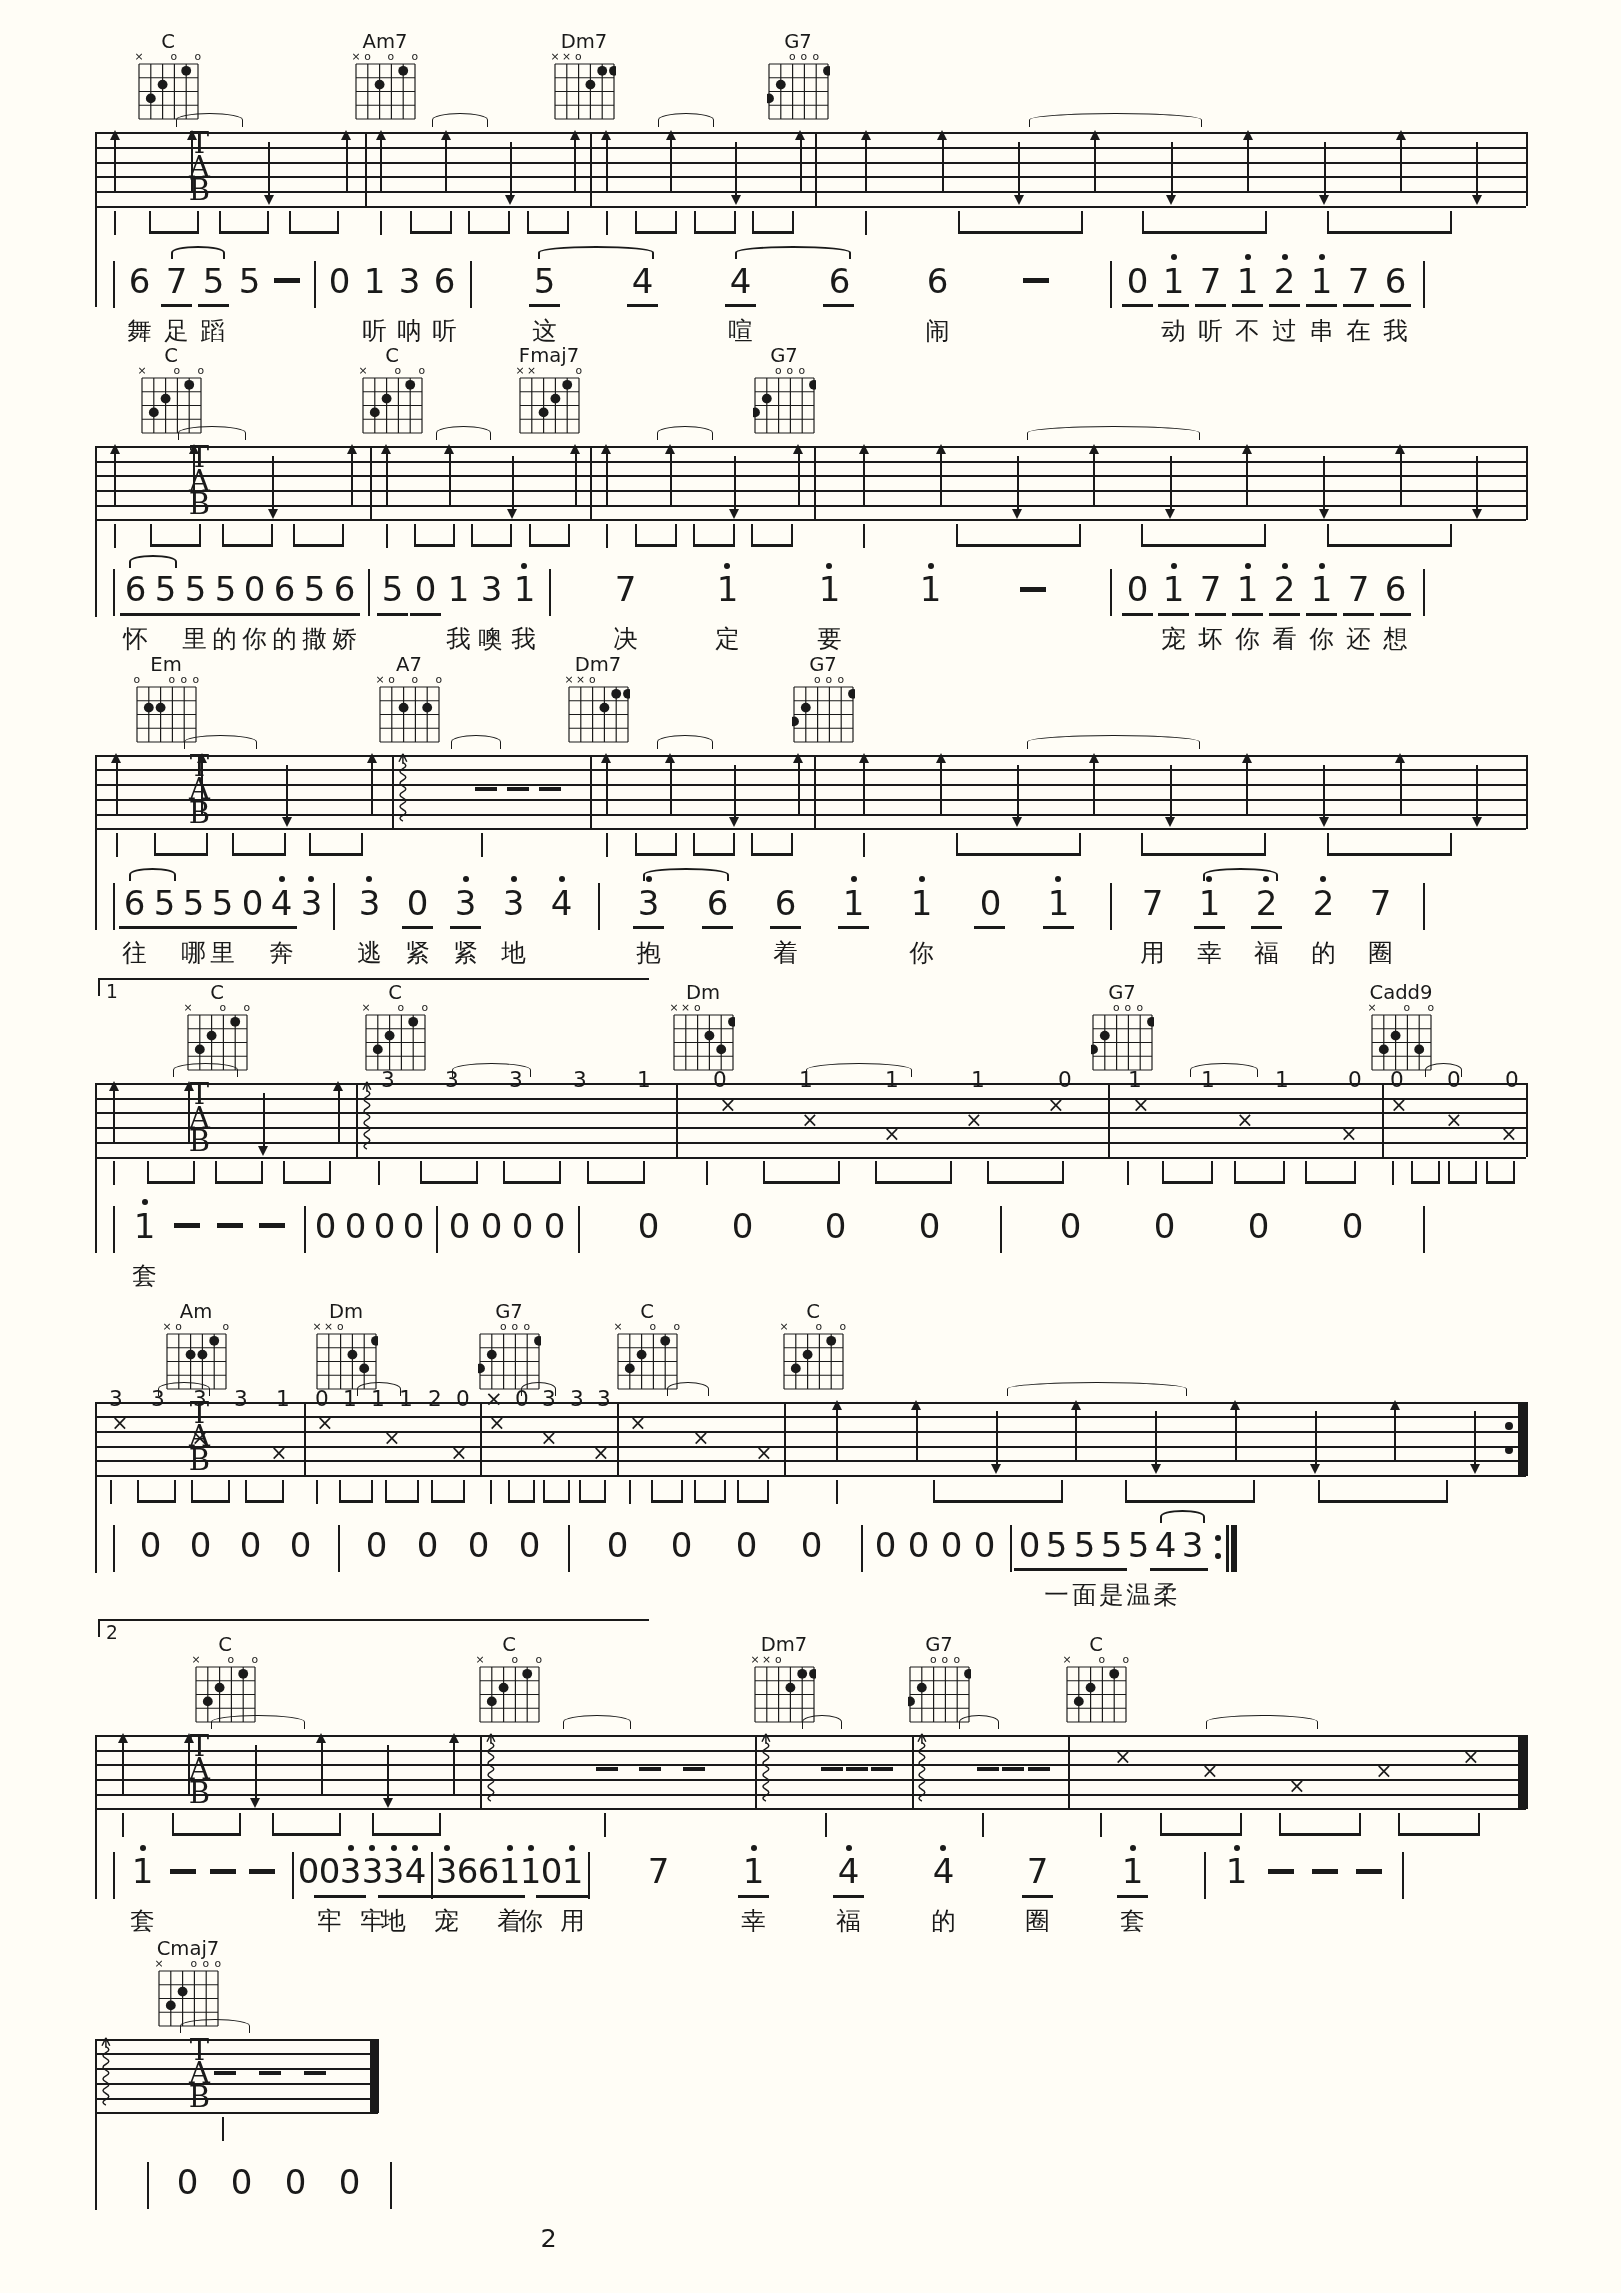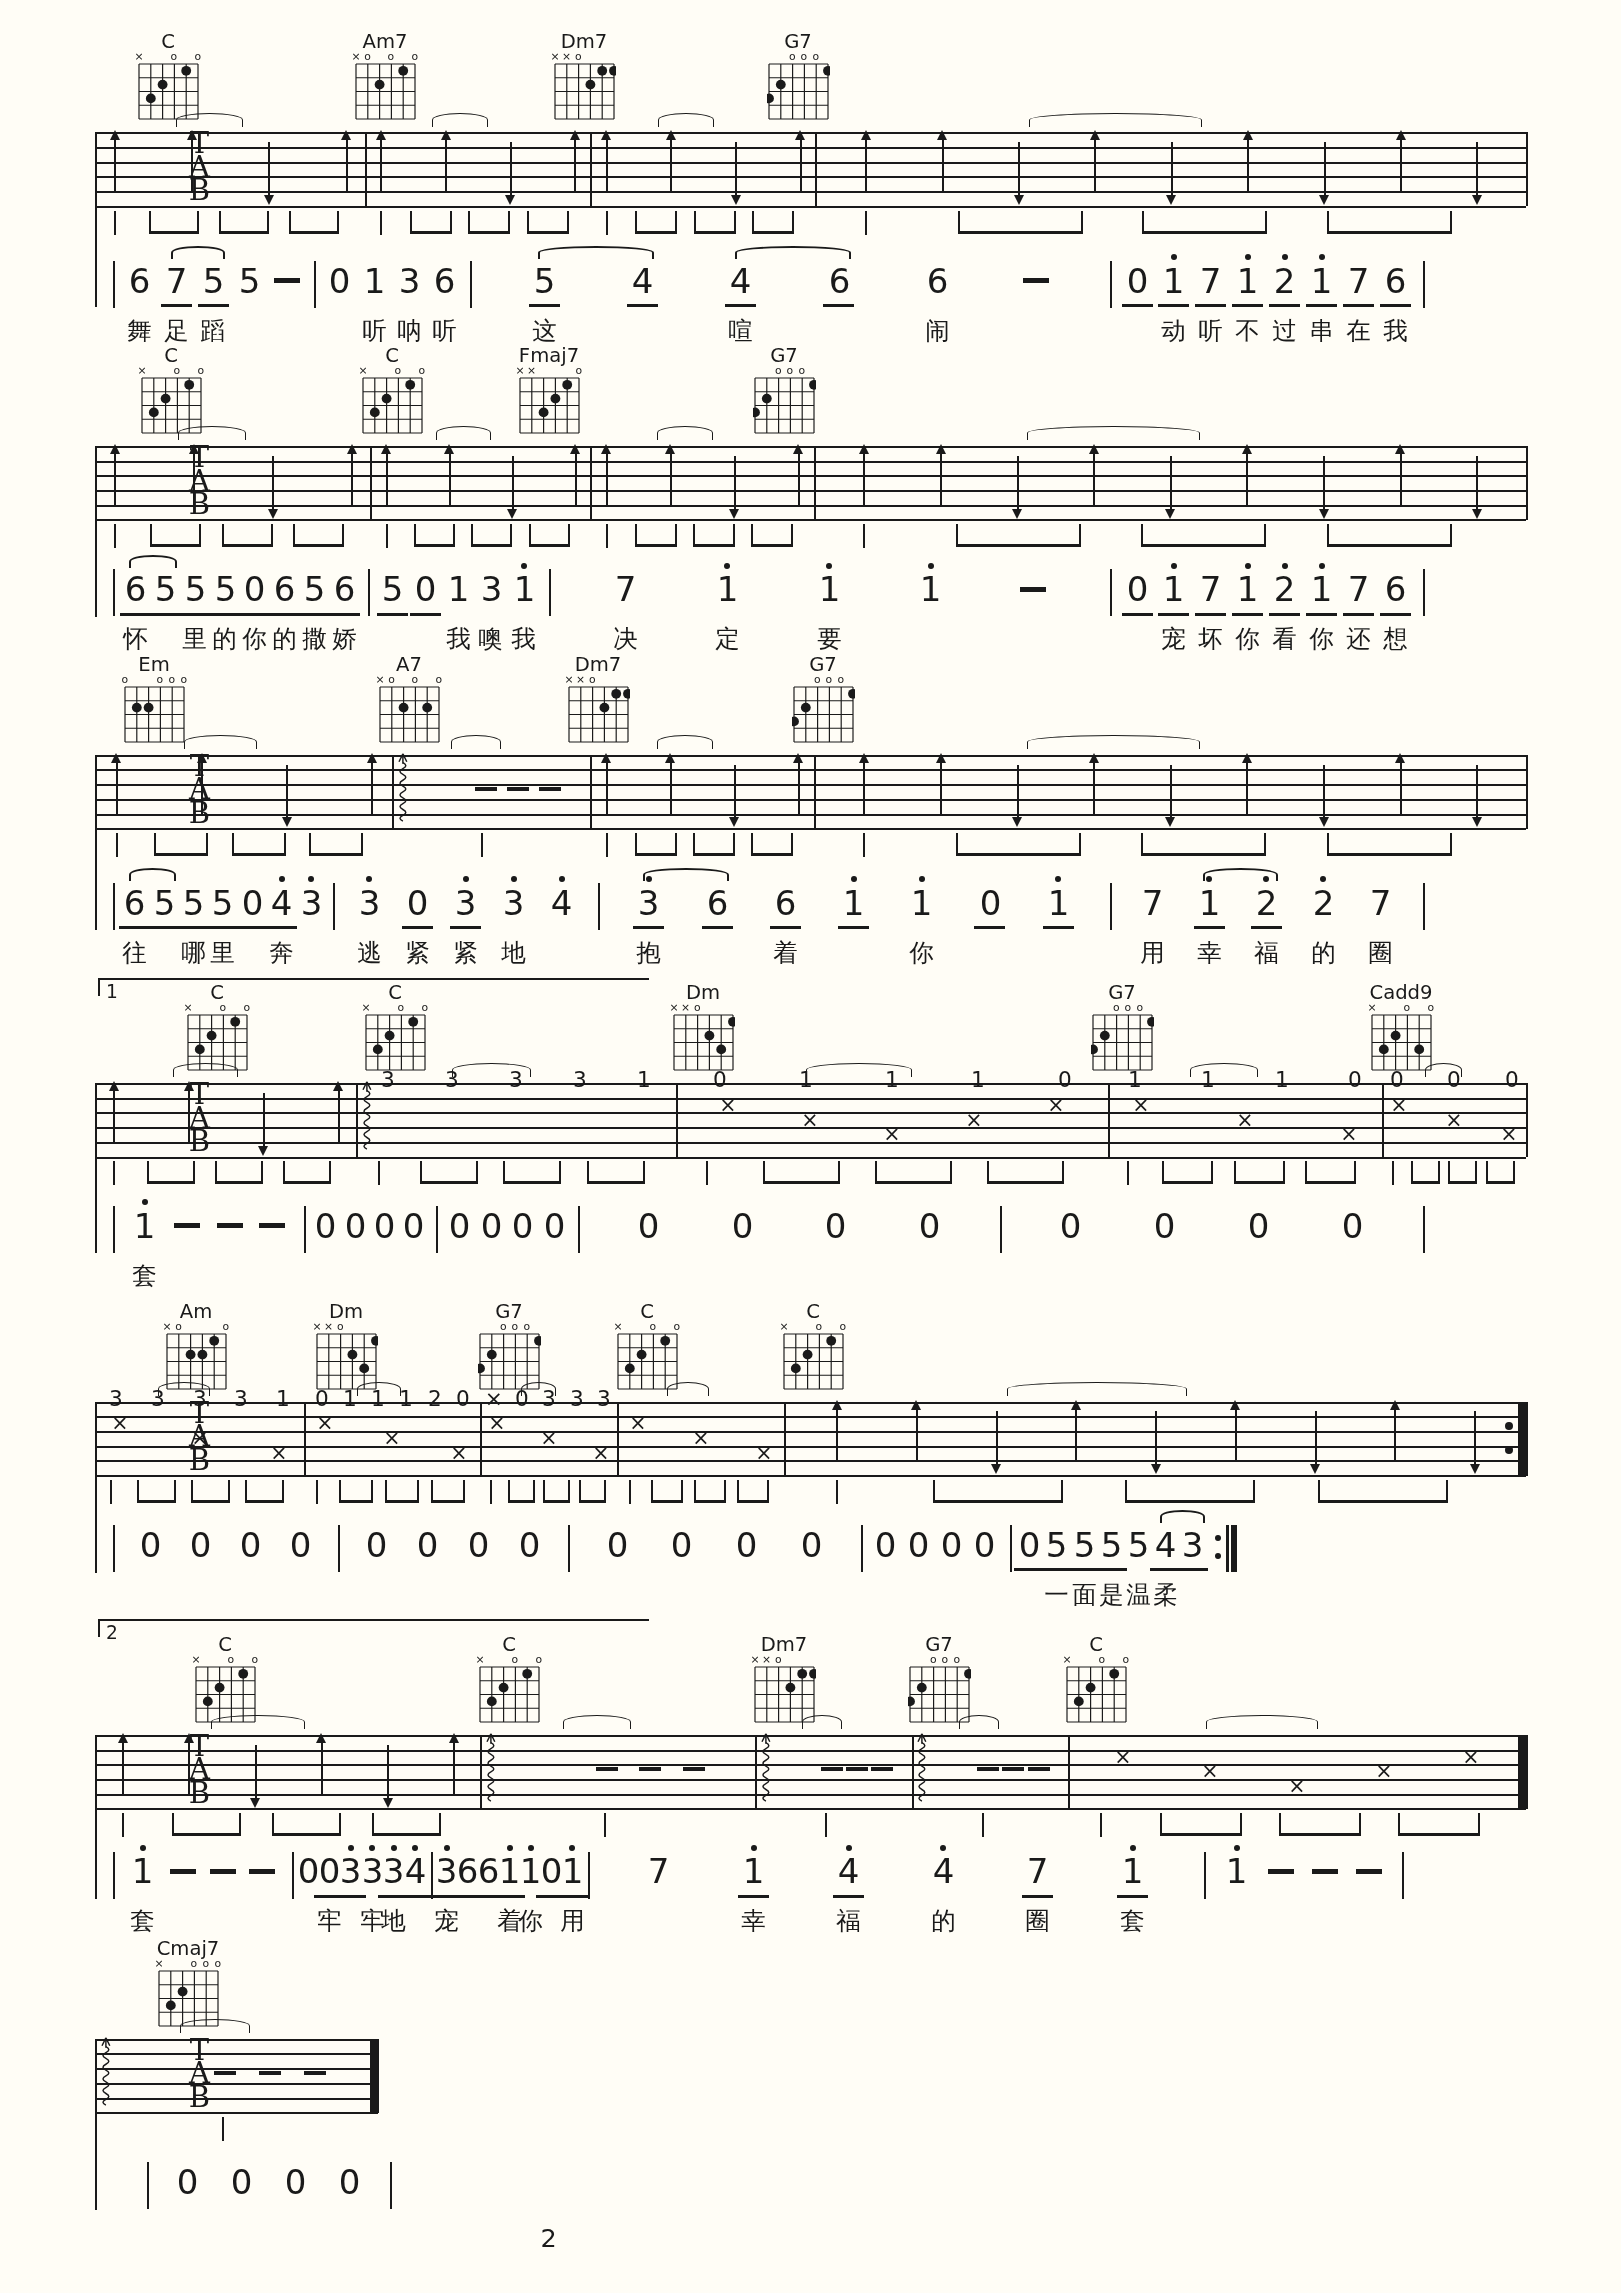--- a/index.html
+++ b/index.html
@@ -556,21 +556,21 @@
       <div style="position: absolute; left: 1319px; top: 817px; width: 0px; height: 0px; border-left: 5.4px solid transparent; border-right: 5.4px solid transparent; border-top: 10.8px solid rgb(26, 26, 26);"></div>
       <div style="position: absolute; left: 1400px; top: 762px; width: 1.8px; height: 54px; background: rgb(26, 26, 26);"></div>
       <div style="position: absolute; left: 1395px; top: 753px; width: 0px; height: 0px; border-left: 5.4px solid transparent; border-right: 5.4px solid transparent; border-bottom: 10.8px solid rgb(26, 26, 26);"></div>
       <div style="position: absolute; left: 1476px; top: 765px; width: 1.8px; height: 55px; background: rgb(26, 26, 26);"></div>
       <div style="position: absolute; left: 1472px; top: 817px; width: 0px; height: 0px; border-left: 5.4px solid transparent; border-right: 5.4px solid transparent; border-top: 10.8px solid rgb(26, 26, 26);"></div>
       <div style="position: absolute; left: 1027px; top: 735px; width: 171px; height: 12.7px; border-top: 1.8px solid rgb(26, 26, 26); border-right: 1.8px solid rgb(26, 26, 26); border-bottom: none; border-left: 1.8px solid rgb(26, 26, 26); border-image: initial; border-radius: 50% 50% 0px 0px;"></div>
       <div style="position: absolute; left: 863px; top: 833px; width: 1.8px; height: 23.5px; background: rgb(26, 26, 26);"></div>
       <div style="position: absolute; left: 956px; top: 833px; width: 121px; height: 19.6px; border-left: 2px solid rgb(26, 26, 26); border-right: 2px solid rgb(26, 26, 26); border-bottom: 3.9px solid rgb(26, 26, 26);"></div>
       <div style="position: absolute; left: 1141px; top: 833px; width: 121px; height: 19.6px; border-left: 2px solid rgb(26, 26, 26); border-right: 2px solid rgb(26, 26, 26); border-bottom: 3.9px solid rgb(26, 26, 26);"></div>
       <div style="position: absolute; left: 1327px; top: 833px; width: 121px; height: 19.6px; border-left: 2px solid rgb(26, 26, 26); border-right: 2px solid rgb(26, 26, 26); border-bottom: 3.9px solid rgb(26, 26, 26);"></div>
-      <div style="position: absolute; left: 117px; top: 653px; width: 74px; height: 98px;">
+      <div style="position: absolute; left: 129px; top: 653px; width: 74px; height: 98px;">
         <div style="position: absolute; left: 0px; top: 0px; width: 74px; text-align: center; font: 19.6px &quot;DejaVu Sans&quot;, sans-serif; color: rgb(26, 26, 26);">Em</div>
         <div style="position: absolute; left: 2px; top: 19.6px; width: 11.8px; text-align: center; font: 10.8px &quot;DejaVu Sans&quot;, sans-serif; color: rgb(26, 26, 26);">o</div>
         <div style="position: absolute; left: 37px; top: 19.6px; width: 11.8px; text-align: center; font: 10.8px &quot;DejaVu Sans&quot;, sans-serif; color: rgb(26, 26, 26);">o</div>
         <div style="position: absolute; left: 49px; top: 19.6px; width: 11.8px; text-align: center; font: 10.8px &quot;DejaVu Sans&quot;, sans-serif; color: rgb(26, 26, 26);">o</div>
         <div style="position: absolute; left: 61px; top: 19.6px; width: 11.8px; text-align: center; font: 10.8px &quot;DejaVu Sans&quot;, sans-serif; color: rgb(26, 26, 26);">o</div>
         <div style="position: absolute; left: 5.9px; top: 32px; width: 63px; height: 59px;"><svg width="63" height="59" xmlns="http://www.w3.org/2000/svg" viewBox="0 0 64 60">
             <line x1="2" y1="2" x2="2" y2="58" stroke="#1a1a1a" stroke-width="1.2"></line>
             <line x1="14" y1="2" x2="14" y2="58" stroke="#1a1a1a" stroke-width="1.2"></line>
             <line x1="26" y1="2" x2="26" y2="58" stroke="#1a1a1a" stroke-width="1.2"></line>
             <line x1="38" y1="2" x2="38" y2="58" stroke="#1a1a1a" stroke-width="1.2"></line>

